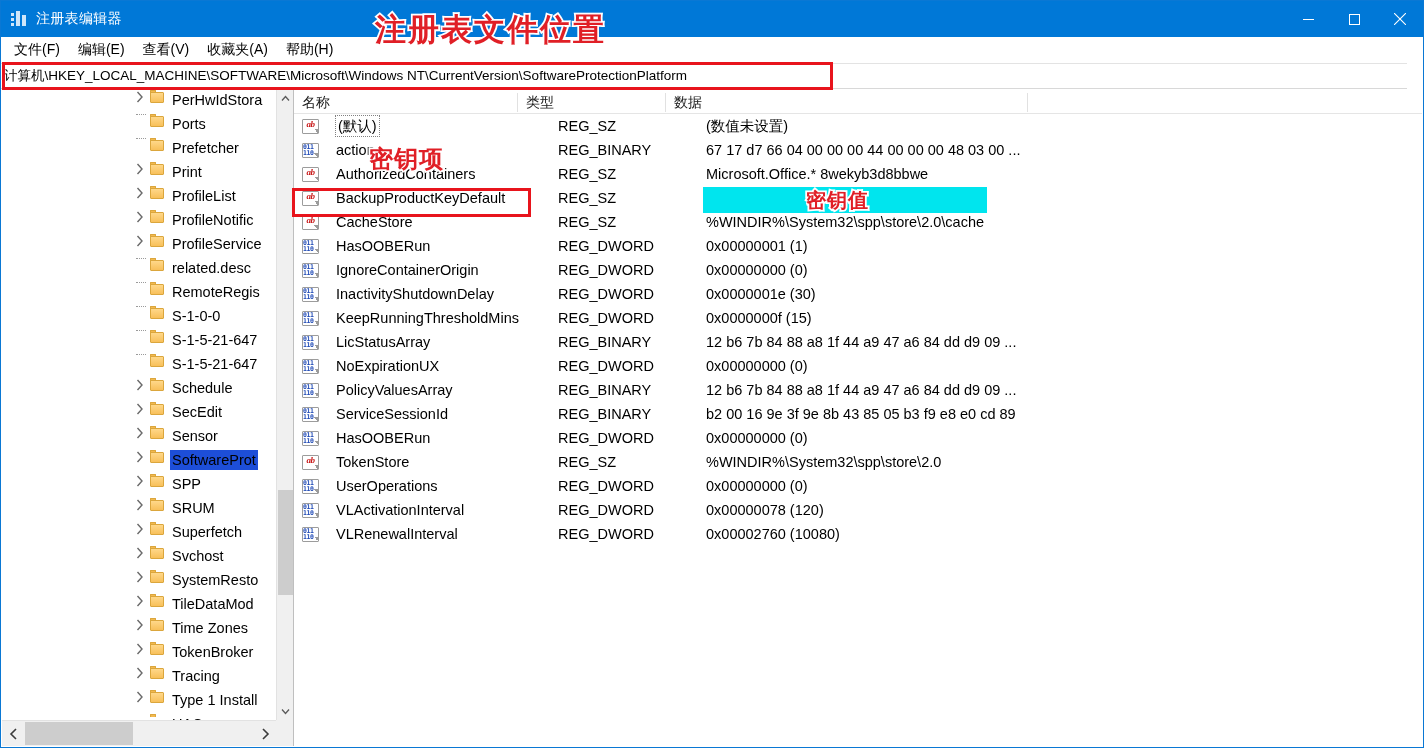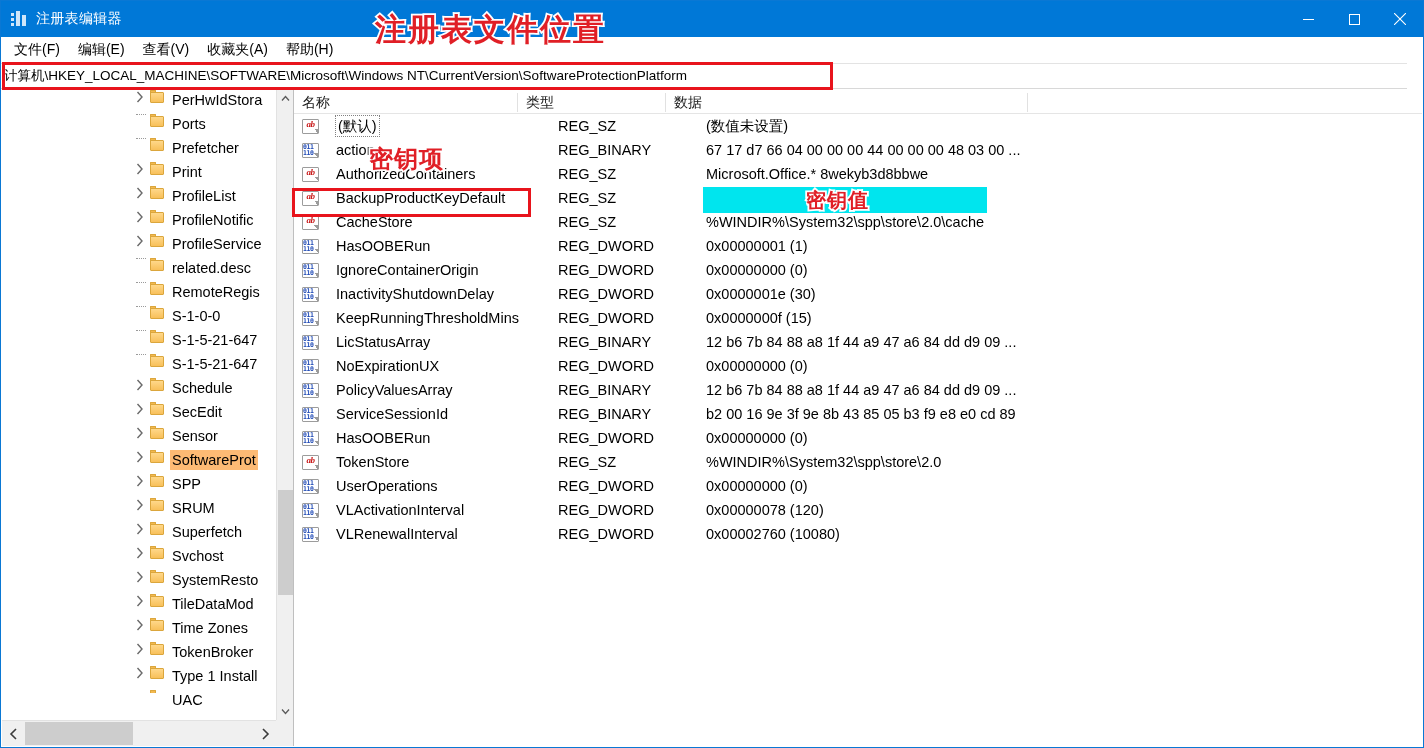--- a/index.html
+++ b/index.html
@@ -94,21 +94,21 @@
   }
   .tree-scrollport {
     position: absolute; left: 0; top: 0; right: 17px; bottom: 26px;
     overflow: hidden;
   }
   .tree-rows { padding-top: 0px; }
   .tree-row {
     height: 24px; display: flex; align-items: flex-start;
     white-space: nowrap; padding-left: 130px; position: relative;
   }
-  .tree-row.selected .tree-label { background: #fdba74; }
+  .tree-row.selected .tree-label { background: #1d4ed8; }
   .chev {
     position: absolute; left: 131px; width: 14px; height: 14px;
     display: flex; align-items: center; justify-content: center;
   }
   .chev svg { display:block; }
   .dotstub {
     position: absolute; left: 134px; width: 10px; height: 2px;
     border-top: 1px dotted #9a9a9a;
   }
   .folder {
@@ -556,20 +556,32 @@
               <div class="chev">
                 <svg width="8" height="12" viewBox="0 0 8 12">
                   <path d="M1.5 1 L6 6 L1.5 11" fill="none" stroke="#6a6a6a" stroke-width="1.4"></path>
                 </svg>
               </div>
               <div class="folder">
                 <i class="ftab"></i>
                 <i class="fbody"></i>
               </div>
               <div class="tree-label">TokenBroker</div>
+            </div>
+            <div class="tree-row">
+              <div class="chev">
+                <svg width="8" height="12" viewBox="0 0 8 12">
+                  <path d="M1.5 1 L6 6 L1.5 11" fill="none" stroke="#6a6a6a" stroke-width="1.4"></path>
+                </svg>
+              </div>
+              <div class="folder">
+                <i class="ftab"></i>
+                <i class="fbody"></i>
+              </div>
+              <div class="tree-label">Tracing</div>
             </div>
             <div class="tree-row">
               <div class="chev">
                 <svg width="8" height="12" viewBox="0 0 8 12">
                   <path d="M1.5 1 L6 6 L1.5 11" fill="none" stroke="#6a6a6a" stroke-width="1.4"></path>
                 </svg>
               </div>
               <div class="folder">
                 <i class="ftab"></i>
                 <i class="fbody"></i>

